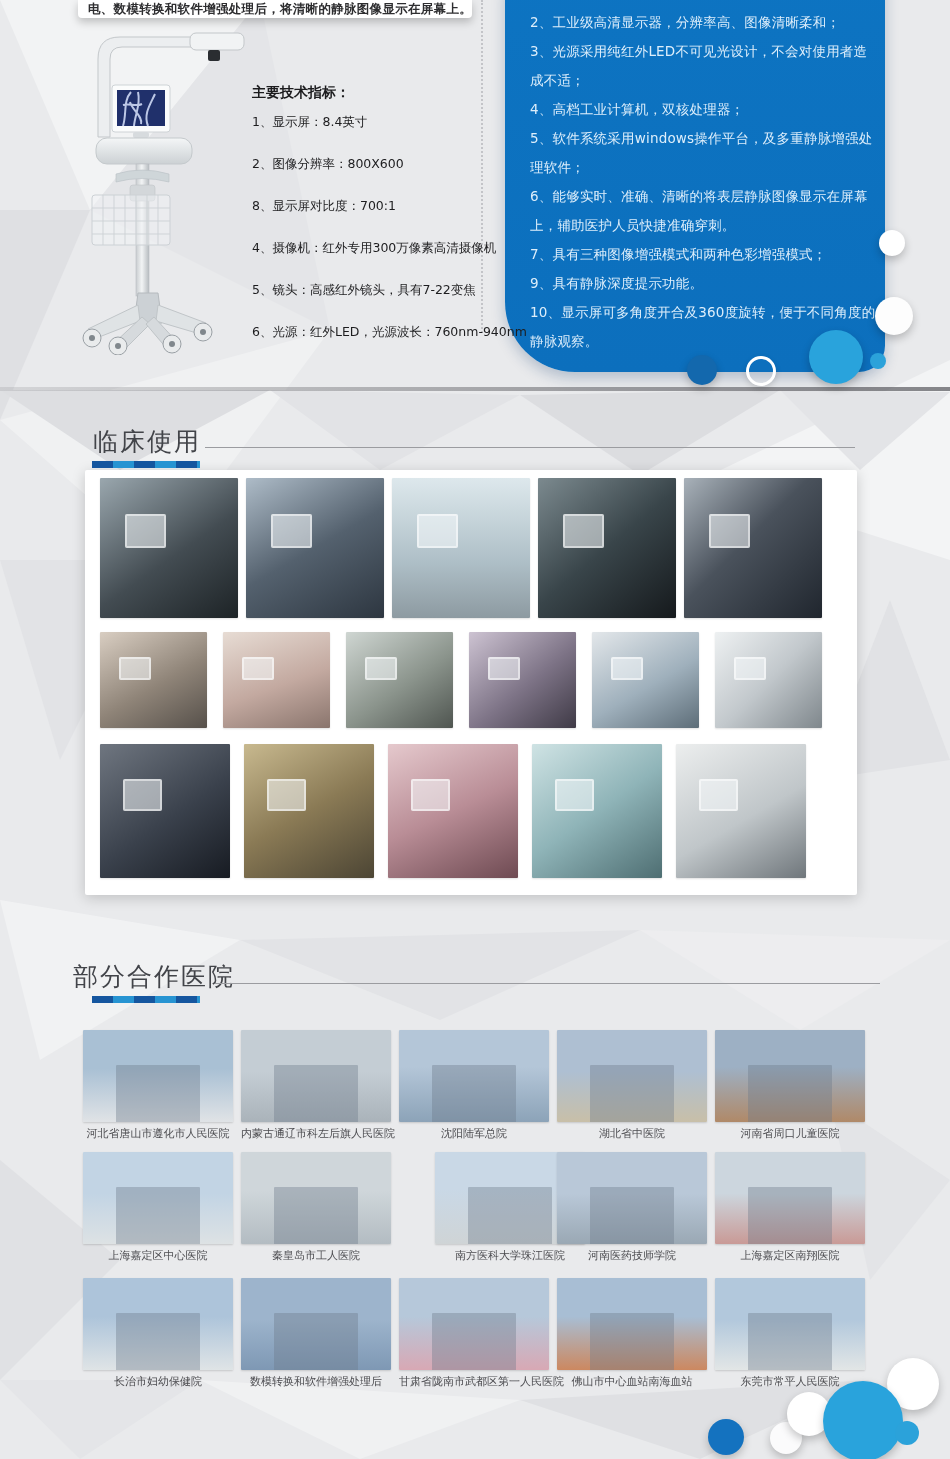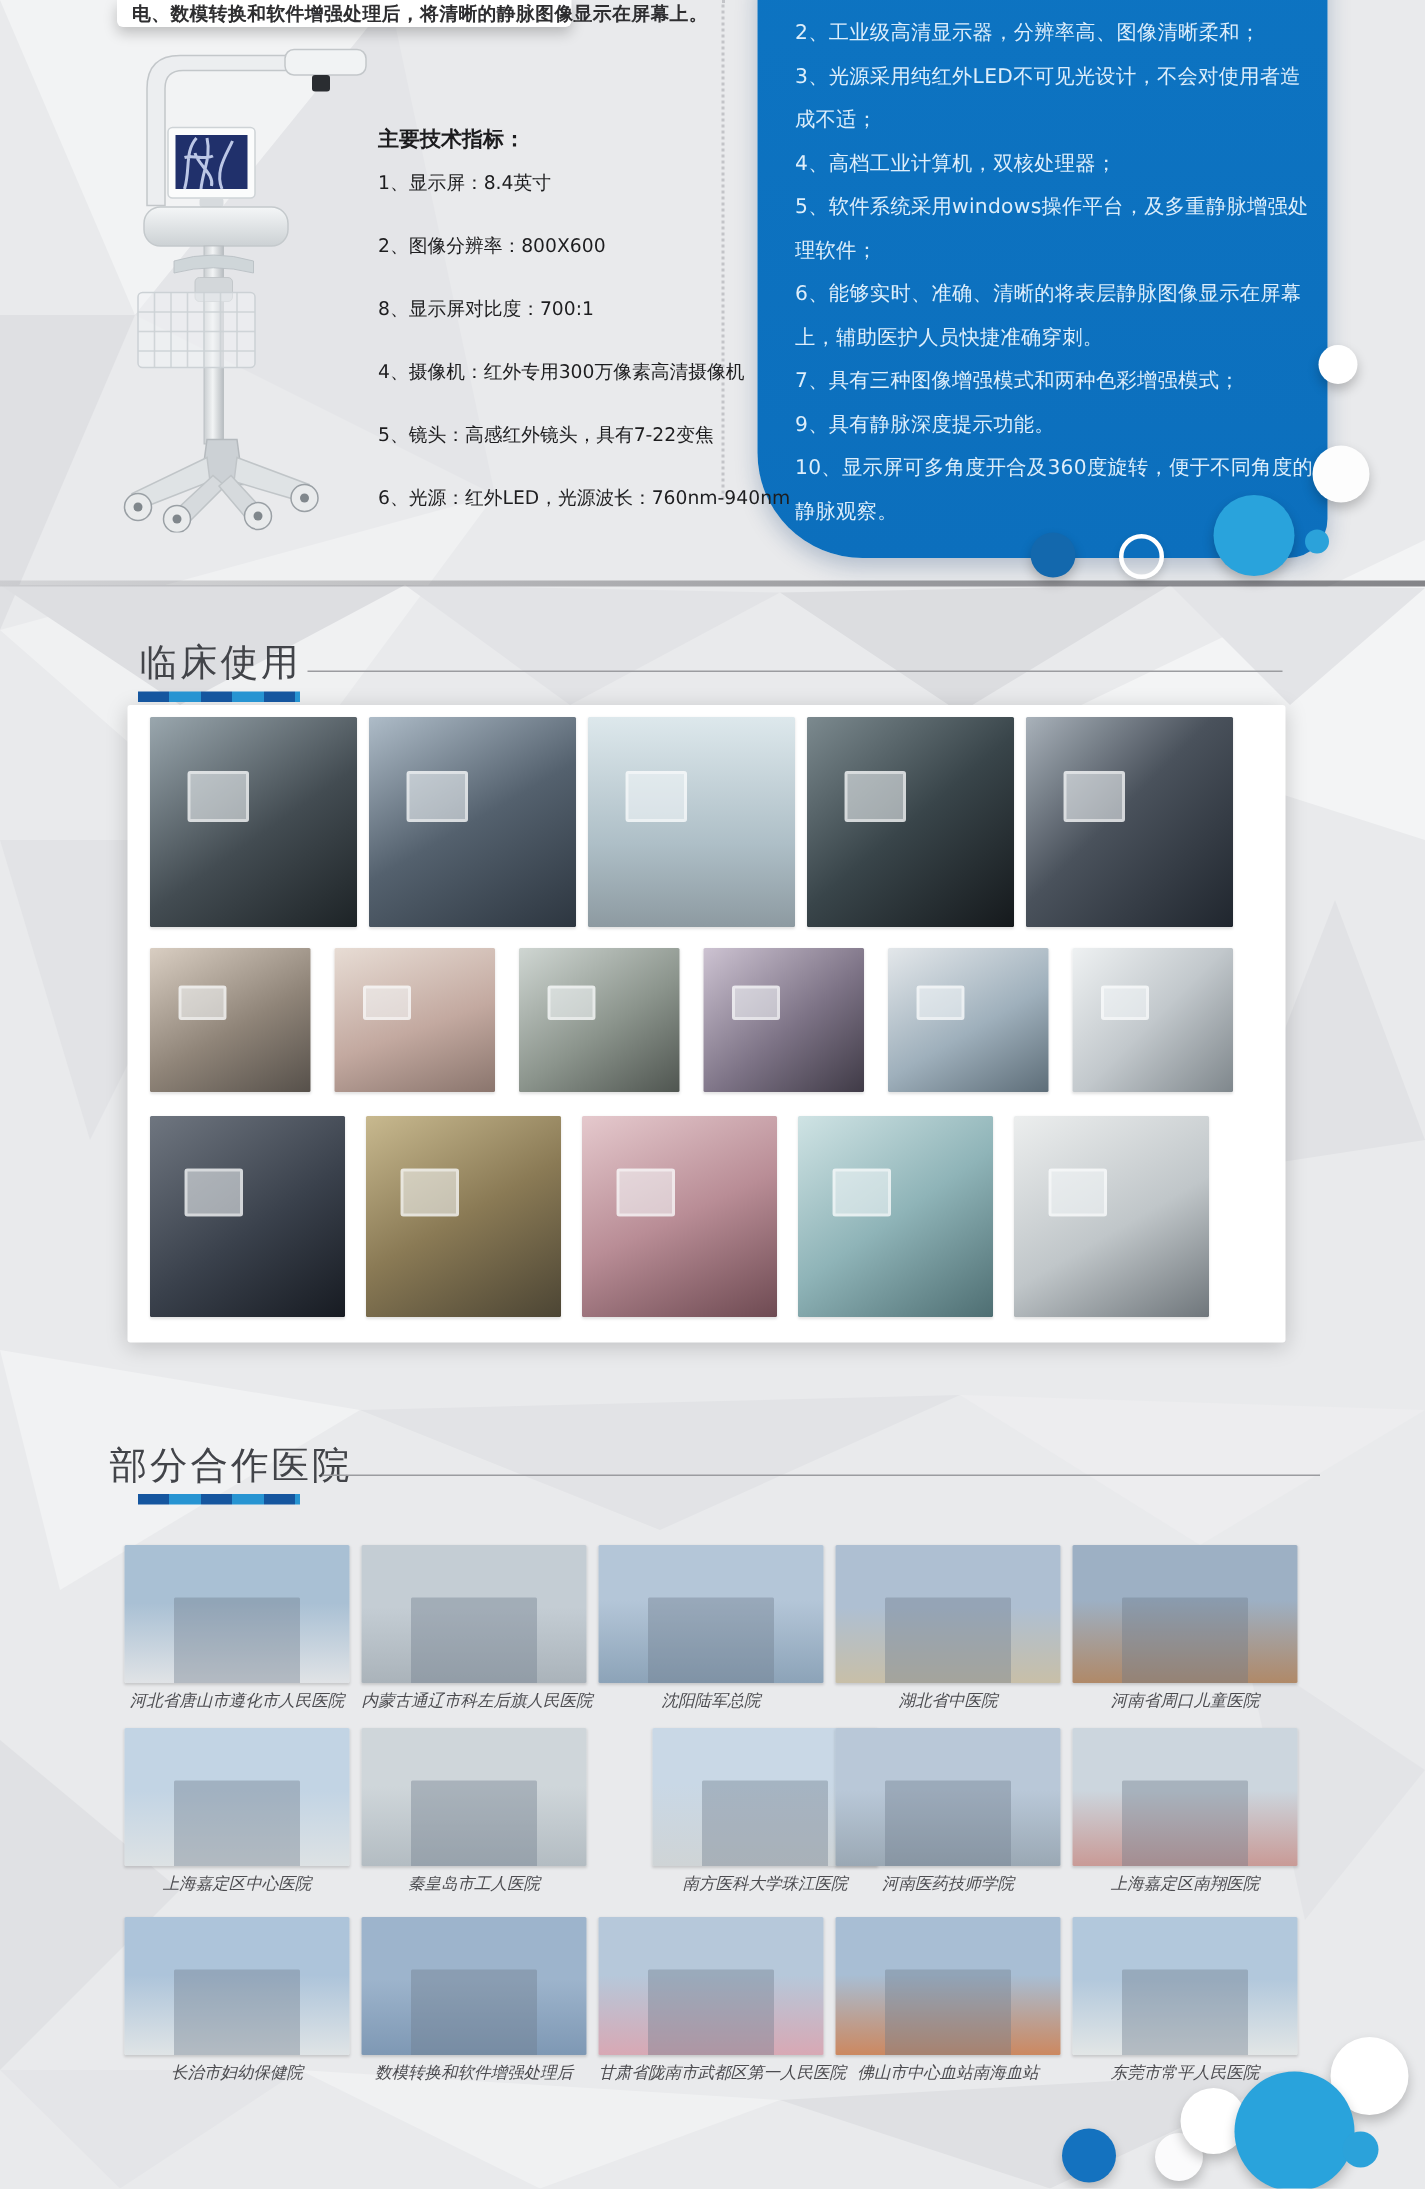--- a/index.html
+++ b/index.html
@@ -6,21 +6,21 @@
   body{
     width:950px;height:1459px;position:relative;overflow:hidden;
     background:#e9eaec;
     font-family:"DejaVu Sans","Liberation Sans",sans-serif;
     color:#2b2b2b;
   }
   
   #poly-bg{position:absolute;left:0;top:0;width:950px;height:1459px;z-index:0;}
   
   .intro-card{
-    position:absolute;left:78px;top:0;width:303px;height:18px;
+    position:absolute;left:78px;top:0;width:394px;height:18px;
     background:#fff;border-radius:0 0 4px 4px;
     box-shadow:0 4px 9px rgba(0,0,0,.22);z-index:5;
   }
   .intro-text{
     position:absolute;left:10px;top:1px;width:356px;
     font-size:12.5px;font-weight:700;color:#2e2e30;letter-spacing:.3px;white-space:nowrap;
   }
   .dotted-sep{
     position:absolute;left:481px;top:0;height:333px;width:0;
     border-left:2px dotted #c3c4c8;z-index:3;
@@ -62,21 +62,21 @@
     background:#fff;border-radius:2px;z-index:2;
     box-shadow:0 3px 14px rgba(0,0,0,.18);
   }
   .photo{position:absolute;z-index:3;border-radius:1px;box-shadow:0 1px 2px rgba(0,0,0,.12);}
   .photo::after{ 
     content:"";position:absolute;left:18%;top:26%;width:30%;height:24%;
     background:rgba(245,249,252,.55);border-radius:2px;
     box-shadow:inset 0 0 0 2px rgba(255,255,255,.5);
   }
   
-  .hcell{position:absolute;width:150px;z-index:3;font-style:italic;}
+  .hcell{position:absolute;width:150px;z-index:3;}
   .hphoto{width:150px;height:92px;border-radius:1px;box-shadow:0 1px 2px rgba(0,0,0,.15);position:relative;}
   .hphoto::after{ 
     content:"";position:absolute;left:22%;bottom:0;width:56%;height:62%;
     background:rgba(108,120,136,.38);border-radius:1px 1px 0 0;
   }
   .hcap{margin-top:4px;text-align:center;font-size:11px;color:#4c4c50;white-space:nowrap;}
   
   #device{position:absolute;left:72px;top:25px;z-index:4;}
 </style>
 </head>

